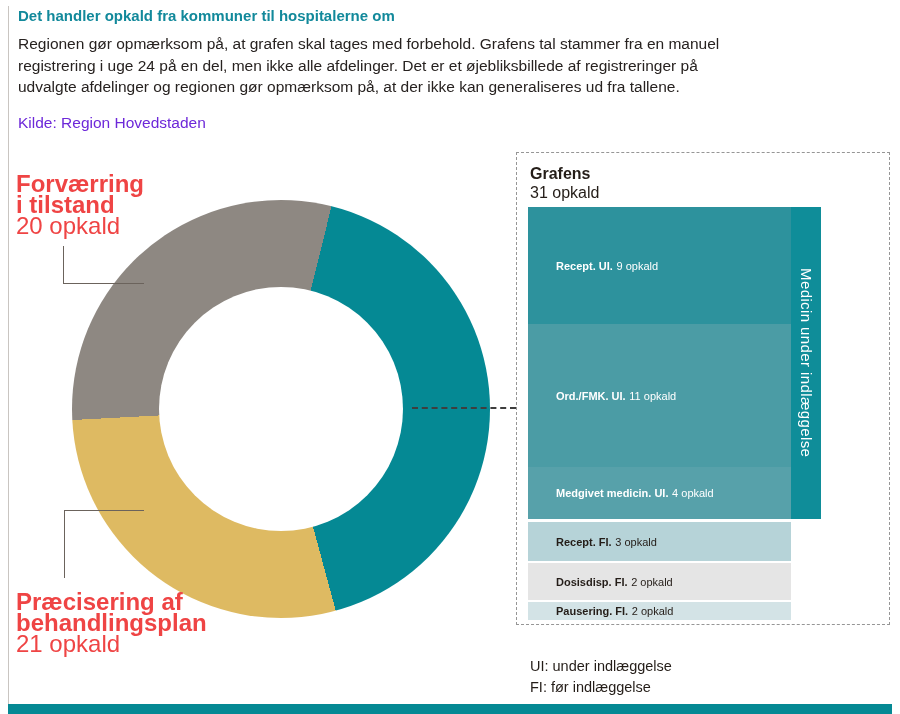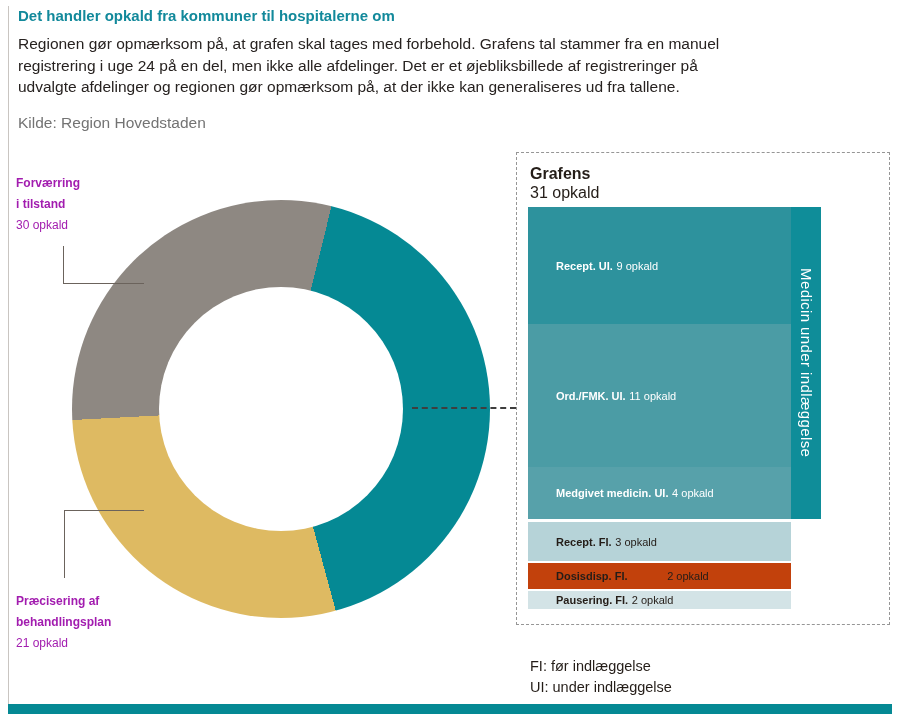--- a/index.html
+++ b/index.html
@@ -5,27 +5,27 @@
   html,body{margin:0;padding:0;background:#ffffff;}
   .page{
     position:relative;width:900px;height:714px;background:#ffffff;overflow:hidden;
     font-family:"Liberation Sans","DejaVu Sans",sans-serif;color:#272220;
   }
   .frame-line{position:absolute;left:8px;top:6px;width:1px;height:698px;background:#c9c5c1;}
 
   
   .hdr-title{position:absolute;left:18px;top:7px;font-size:15px;font-weight:bold;color:#12899b;}
   .hdr-para{position:absolute;left:18px;top:33px;font-size:15.5px;line-height:21.5px;color:#272220;}
-  .hdr-source{position:absolute;left:18px;top:114px;font-size:15.5px;color:#737373;}
+  .hdr-source{position:absolute;left:18px;top:114px;font-size:15.5px;color:#6d28d9;}
 
   
   .donut{position:absolute;left:72px;top:200px;width:418px;height:418px;border-radius:50%;}
   .donut-hole{position:absolute;left:87px;top:87px;width:244px;height:244px;border-radius:50%;background:#ffffff;}
 
-  .lbl{position:absolute;font-size:12px;line-height:21px;color:#a21caf;}
+  .lbl{position:absolute;font-size:24px;line-height:21px;color:#ef4444;}
   .lbl b{font-weight:bold;}
   .lbl-forv{left:16px;top:173px;}
   .lbl-praec{left:16px;top:591px;}
   .lbl .val{font-weight:normal;}
 
   .conn{position:absolute;background:#6b635c;}
   .conn-forv-v{left:63px;top:246px;width:1px;height:38px;}
   .conn-forv-h{left:63px;top:283px;width:81px;height:1px;}
   .conn-praec-h{left:64px;top:510px;width:80px;height:1px;}
   .conn-praec-v{left:64px;top:510px;width:1px;height:68px;}
@@ -71,21 +71,21 @@
   </div>
   <div class="hdr-source">Kilde: Region Hovedstaden</div>
 
   <div class="donut" id="donut" style="background: conic-gradient(from 14deg, rgb(5, 137, 148) 0deg, rgb(5, 137, 148) 150.811deg, rgb(222, 186, 98) 150.811deg, rgb(222, 186, 98) 252.973deg, rgb(142, 136, 130) 252.973deg, rgb(142, 136, 130) 360deg);">
     <div class="donut-hole"></div>
   </div>
 
   <div class="lbl lbl-forv">
     <b>Forværring</b><br>
     <b>i tilstand</b><br>
-    <span class="val">30 opkald</span>
+    <span class="val">20 opkald</span>
   </div>
   <div class="conn conn-forv-v"></div>
   <div class="conn conn-forv-h"></div>
 
   <div class="lbl lbl-praec">
     <b>Præcisering af</b><br>
     <b>behandlingsplan</b><br>
     <span class="val">21 opkald</span>
   </div>
   <div class="conn conn-praec-h"></div>
@@ -110,35 +110,35 @@
         <span class="bk-val">11 opkald</span>
       </div>
       <div class="bk-row light" style="height: 52px; background: rgb(87, 161, 170);">
         <span class="bk-lab">Medgivet medicin. UI.</span>
         <span class="bk-val">4 opkald</span>
       </div>
       <div class="bk-row gap3 dark" style="height: 39px; background: rgb(182, 211, 216);">
         <span class="bk-lab">Recept. FI.</span>
         <span class="bk-val">3 opkald</span>
       </div>
-      <div class="bk-row gap2 dark" style="height: 26px; background: #c2410c; gap: 36px;">
+      <div class="bk-row gap2 dark" style="height: 37px; background: #e5e5e5;">
         <span class="bk-lab">Dosisdisp. FI.</span>
         <span class="bk-val">2 opkald</span>
       </div>
       <div class="bk-row gap2 dark" style="height: 18px; background: rgb(211, 227, 230);">
         <span class="bk-lab">Pausering. FI.</span>
         <span class="bk-val">2 opkald</span>
       </div>
     </div>
 
     <div class="strip" id="strip" style="height: 312px; background: rgb(15, 141, 153);">
       <span class="strip-text">Medicin under indlæggelse</span>
     </div>
   </div>
 
   <div class="panel-legend">
+    <div>UI: under indlæggelse</div>
     <div>FI: før indlæggelse</div>
-    <div>UI: under indlæggelse</div>
   </div>
 
   <div class="bottom-bar" id="bottom-bar" style="background: rgb(5, 137, 148);"></div>
 
 </div>
 
 </body></html>

